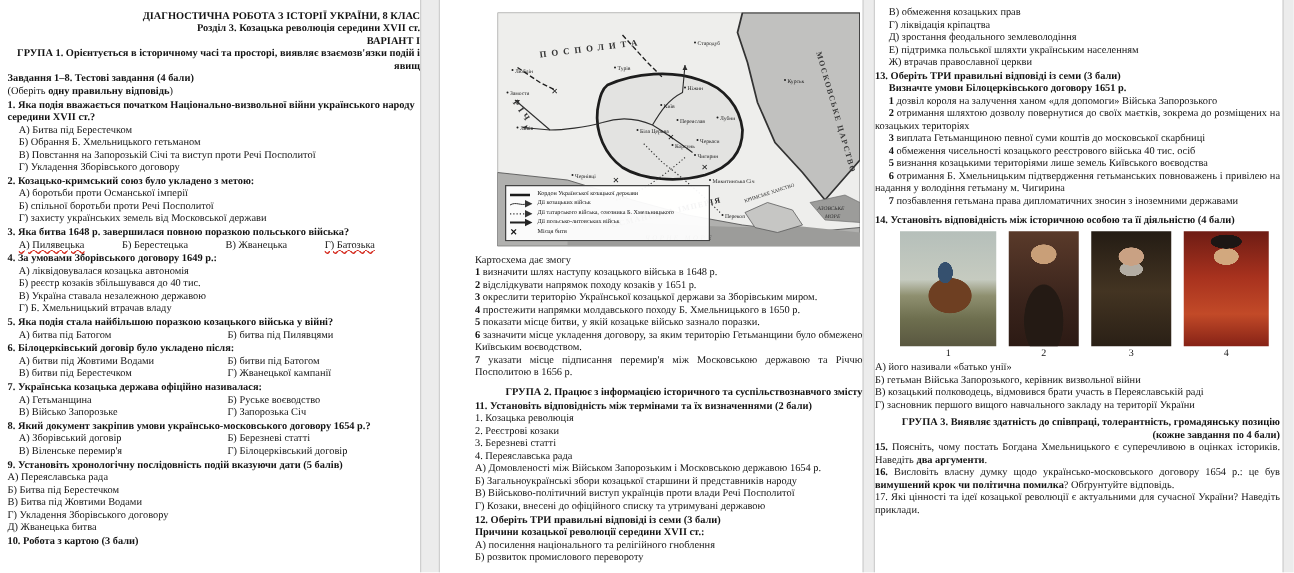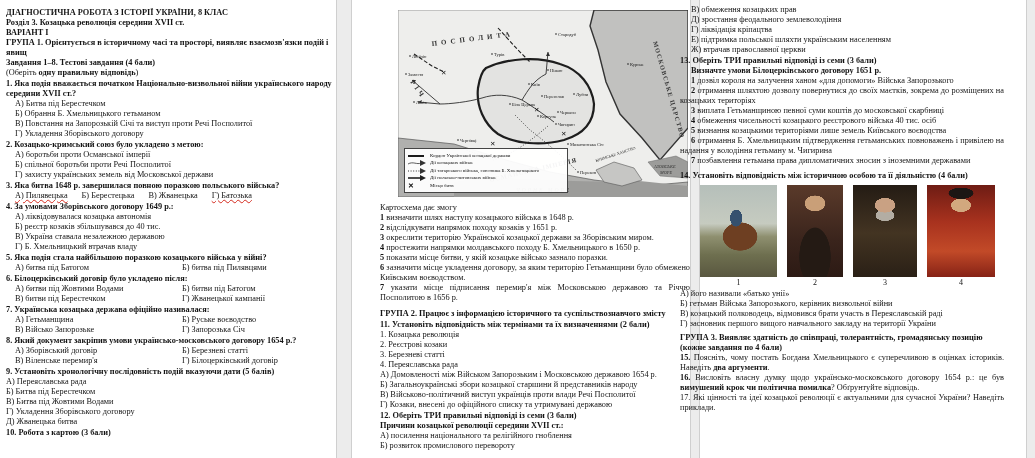--- a/index.html
+++ b/index.html
@@ -9,30 +9,30 @@
     font-family:"Liberation Serif","DejaVu Serif",serif;
     font-size:8.3px;line-height:10px;
   }
   .page-gap{position:absolute;top:0;bottom:0;background:#ececec;border-left:1px solid #cfcfcf;border-right:1px solid #cfcfcf}
   #gap1{left:336px;width:14px}
   #gap2{left:690px;width:8px}
   #edgeR{position:absolute;top:0;bottom:0;left:1026px;width:9px;background:#ececec;border-left:1px solid #cfcfcf}
   .col{position:absolute;top:0}
   #col1{left:6px;width:330px;padding-top:8px}
   #col2{left:352px;width:338px;padding-top:6px}
-  #col3{left:680px;width:324px;padding-top:5px}
-  .c{text-align:left}
+  #col3{left:700px;width:324px;padding-top:5px}
+  .c{text-align:right}
   b,.b{font-weight:bold}
   .q{font-weight:bold;margin-top:1px}
   .opt{padding-left:9px}
   .opt0{padding-left:0}
   .tworow{display:flex}
   .tworow .cell1{width:52%;padding-left:9px}
   .tworow .cell2{width:48%}
-  .inline-opts{padding-left:9px;display:flex;gap:0}
+  .inline-opts{padding-left:9px;display:flex;gap:16px}
   .inline-opts span{margin-right:14px}
   .sq{text-decoration-line:underline;text-decoration-style:wavy;text-decoration-color:#d42a1e;text-decoration-thickness:1px}
   .j{text-align:justify}
   
   .mapbox{margin-left:46px;margin-top:4px;margin-bottom:6px;width:290px;height:187px;position:relative;background:#eeeeec}
   .mapbox svg{display:block}
   .legend{
     position:absolute;left:6px;bottom:4px;width:156px;
     background:rgba(255,255,255,.95);border:1px solid #444;
     padding:2px 3px;font-size:4.9px;line-height:5.6px;color:#111;
@@ -331,22 +331,22 @@
     <div class="opt0">А) посилення національного та релігійного гноблення</div>
         <div class="opt0">Б) розвиток промислового перевороту</div>
       </div>
   </div>
 </div>
 
 <div class="col" id="col3">
   <div>
 
   <div class="optc">В) обмеження козацьких прав</div>
+      <div class="optc">Г) ліквідація кріпацтва</div>
       <div class="optc">Д) зростання феодального землеволодіння</div>
-      <div class="optc">Г) ліквідація кріпацтва</div>
       <div class="optc">Е) підтримка польської шляхти українським населенням</div>
       <div class="optc">Ж) втрачав православної церкви</div>
     </div>
   <div class="q"><span>13.</span> <span>Оберіть ТРИ правильні відповіді із семи (3 бали)</span></div>
   <div class="b optc">Визначте умови Білоцерківського договору 1651 р.</div>
   <div>
 
   <div class="cond"><b>1</b> <span>дозвіл короля на залучення ханом «для допомоги» Війська Запорозького</span></div>
       <div class="cond"><b>2</b> <span>отримання шляхтою дозволу повернутися до своїх маєтків, зокрема до розміщених на козацьких територіях</span></div>
       <div class="cond"><b>3</b> <span>виплата Гетьманщиною певної суми коштів до московської скарбниці</span></div>

